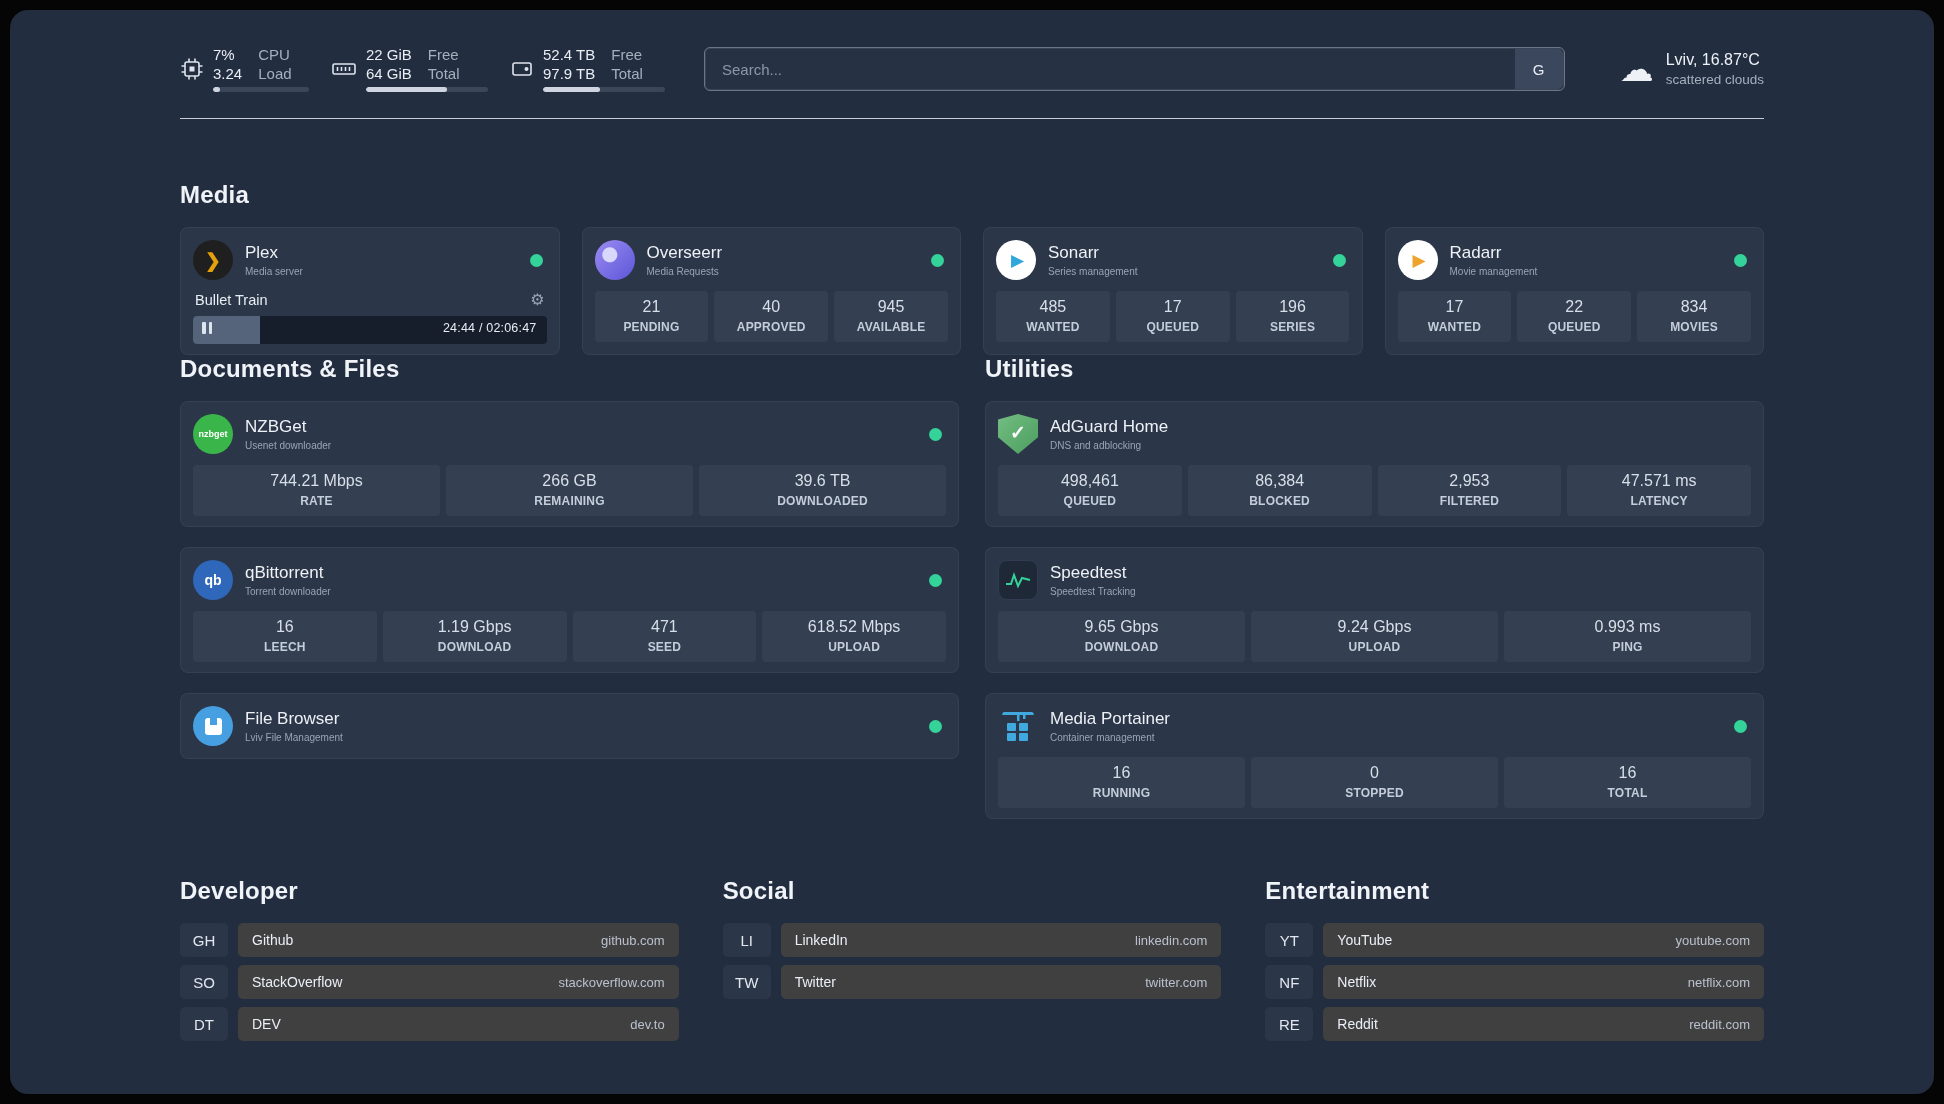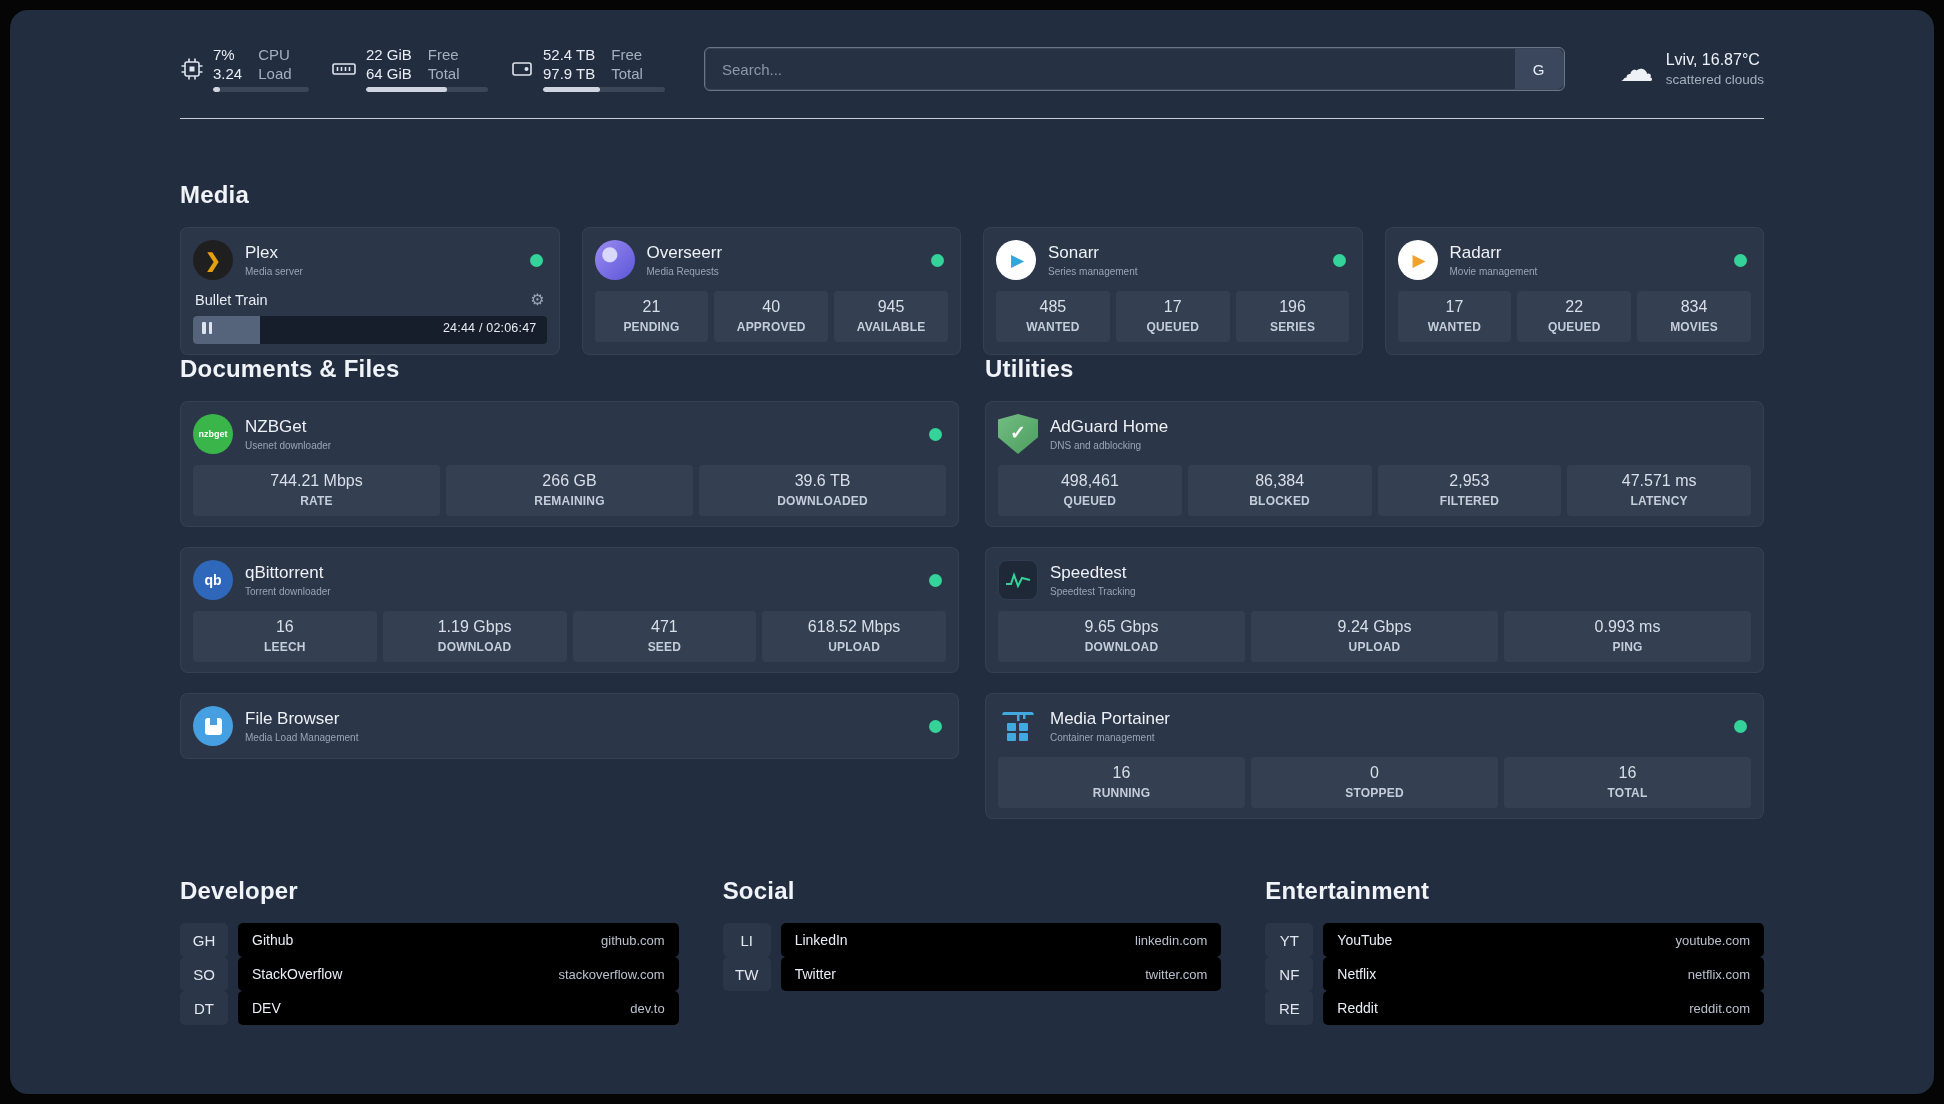--- a/index.html
+++ b/index.html
@@ -205,32 +205,32 @@
     font-size: 12.5px; color: #e8edf4; letter-spacing: 0.2px;
   }
 
   
   .bottom-grid {
     margin-top: 58px;
     display: grid;
     grid-template-columns: repeat(3, 1fr);
     gap: 44px;
   }
-  .bm-list { display: flex; flex-direction: column; gap: 0; margin-top: 18px; }
+  .bm-list { display: flex; flex-direction: column; gap: 8px; margin-top: 18px; }
   .bm-row { display: flex; gap: 10px; align-items: stretch; }
   .bm-abbr {
     width: 48px; min-width: 48px; height: 34px;
     background: #2b3648;
     border-radius: 5px;
     display: flex; align-items: center; justify-content: center;
     font-size: 15px; color: #e2e7ef;
   }
   .bm-link {
     flex: 1;
-    background: #000000;
+    background: #404040;
     border-radius: 5px;
     display: flex; align-items: center; justify-content: space-between;
     padding: 0 14px;
     cursor: pointer;
   }
   .bm-name { font-size: 14px; color: #eaeef5; }
   .bm-domain { font-size: 13px; color: #b9c1ce; }
 
   svg { display: block; }
 </style>
@@ -506,21 +506,21 @@
             </div>
           </div>
 
           <div class="card">
             <div class="card-header">
               <span class="app-icon icon-filebrowser">
                   <span class="floppy"></span>
                 </span>
               <div class="app-titles">
                 <div class="app-name">File Browser</div>
-                <div class="app-desc">Media Load Management</div>
+                <div class="app-desc">Lviv File Management</div>
               </div>
               <span class="status-dot"></span>
             </div>
           </div>
 
         </div>
       </div>
 
       <div>
         <div class="section-title">Utilities</div>

